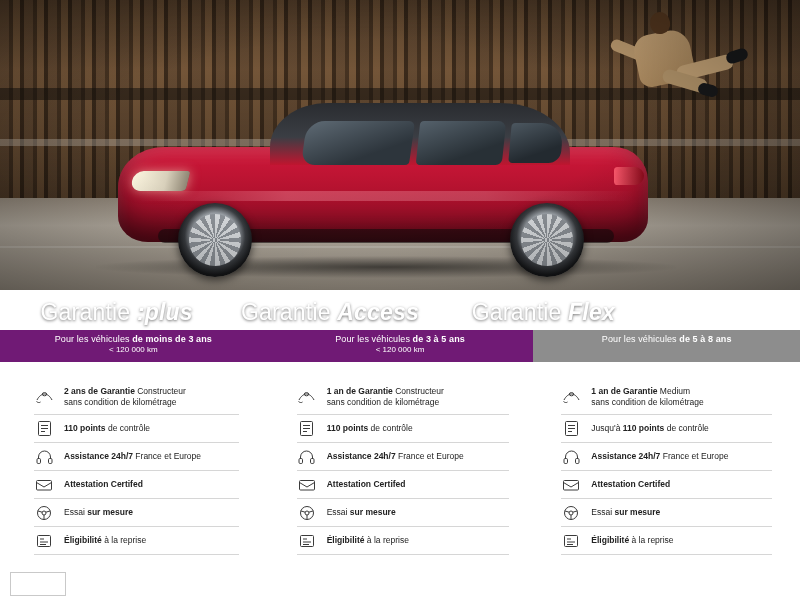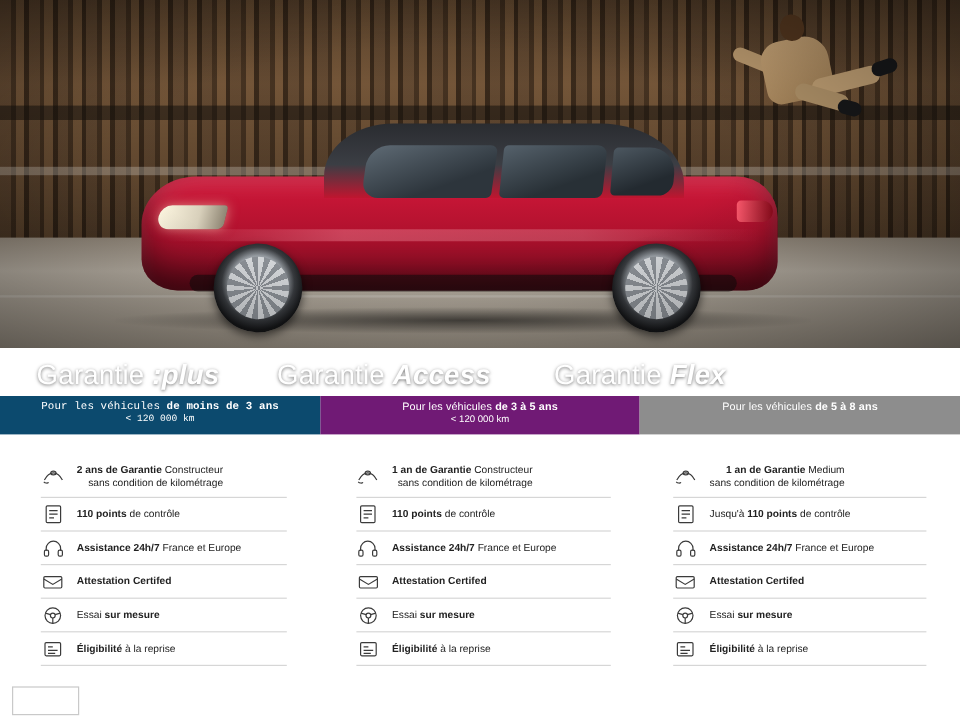--- a/index.html
+++ b/index.html
@@ -242,21 +242,21 @@
   .p-arm {
     position: absolute; left: 16px; top: 36px;
     width: 36px; height: 12px;
     background: #bb9a6f; border-radius: 6px;
     transform: rotate(22deg);
   }
 
   
   .titles {
     position: absolute;
-    left: 0; top: 290px;
+    left: 10px; top: 290px;
     width: 640px; height: 38px;
     display: flex;
   }
   .title-cell {
     flex: 1 1 33.333%;
     display: flex;
     align-items: flex-end;
     justify-content: center;
     padding-bottom: 2px;
     box-sizing: border-box;
@@ -279,21 +279,21 @@
     display: flex;
   }
   .band {
     flex: 1 1 33.333%;
     color: #ffffff;
     text-align: center;
     box-sizing: border-box;
     padding-top: 4px;
     line-height: 1.22;
   }
-  .band.dark  { background: #0c4a6e; font-family: Liberation Mono, monospace; }
+  .band.dark  { background: #701a75; }
   .band.mid   { background: #701a75; }
   .band.light { background: #8d8d8d; text-align: center; }
   .band-l1 { font-size: 9px; font-weight: 400; letter-spacing: 0.1px; }
   .band-l1 b { font-weight: 700; }
   .band-l2 { font-size: 8px; font-weight: 400; }
 
   
   .columns {
     position: absolute;
     left: 0; top: 372px;
@@ -325,21 +325,21 @@
   .feat-icon svg { display: block; }
   .feat-text {
     font-size: 8.5px;
     line-height: 1.35;
     color: #222222;
   }
   .feat-text b { font-weight: 700; }
   .feat-text .l2 { display: block; }
 
   
-  .feat.tall { height: 34px; text-align: right; }
+  .feat.tall { height: 34px; }
 
   
   .footer {
     position: absolute;
     left: 0; top: 566px;
     width: 800px; height: 34px;
     background: #ffffff;
   }
   .footer-box {
     position: absolute;

